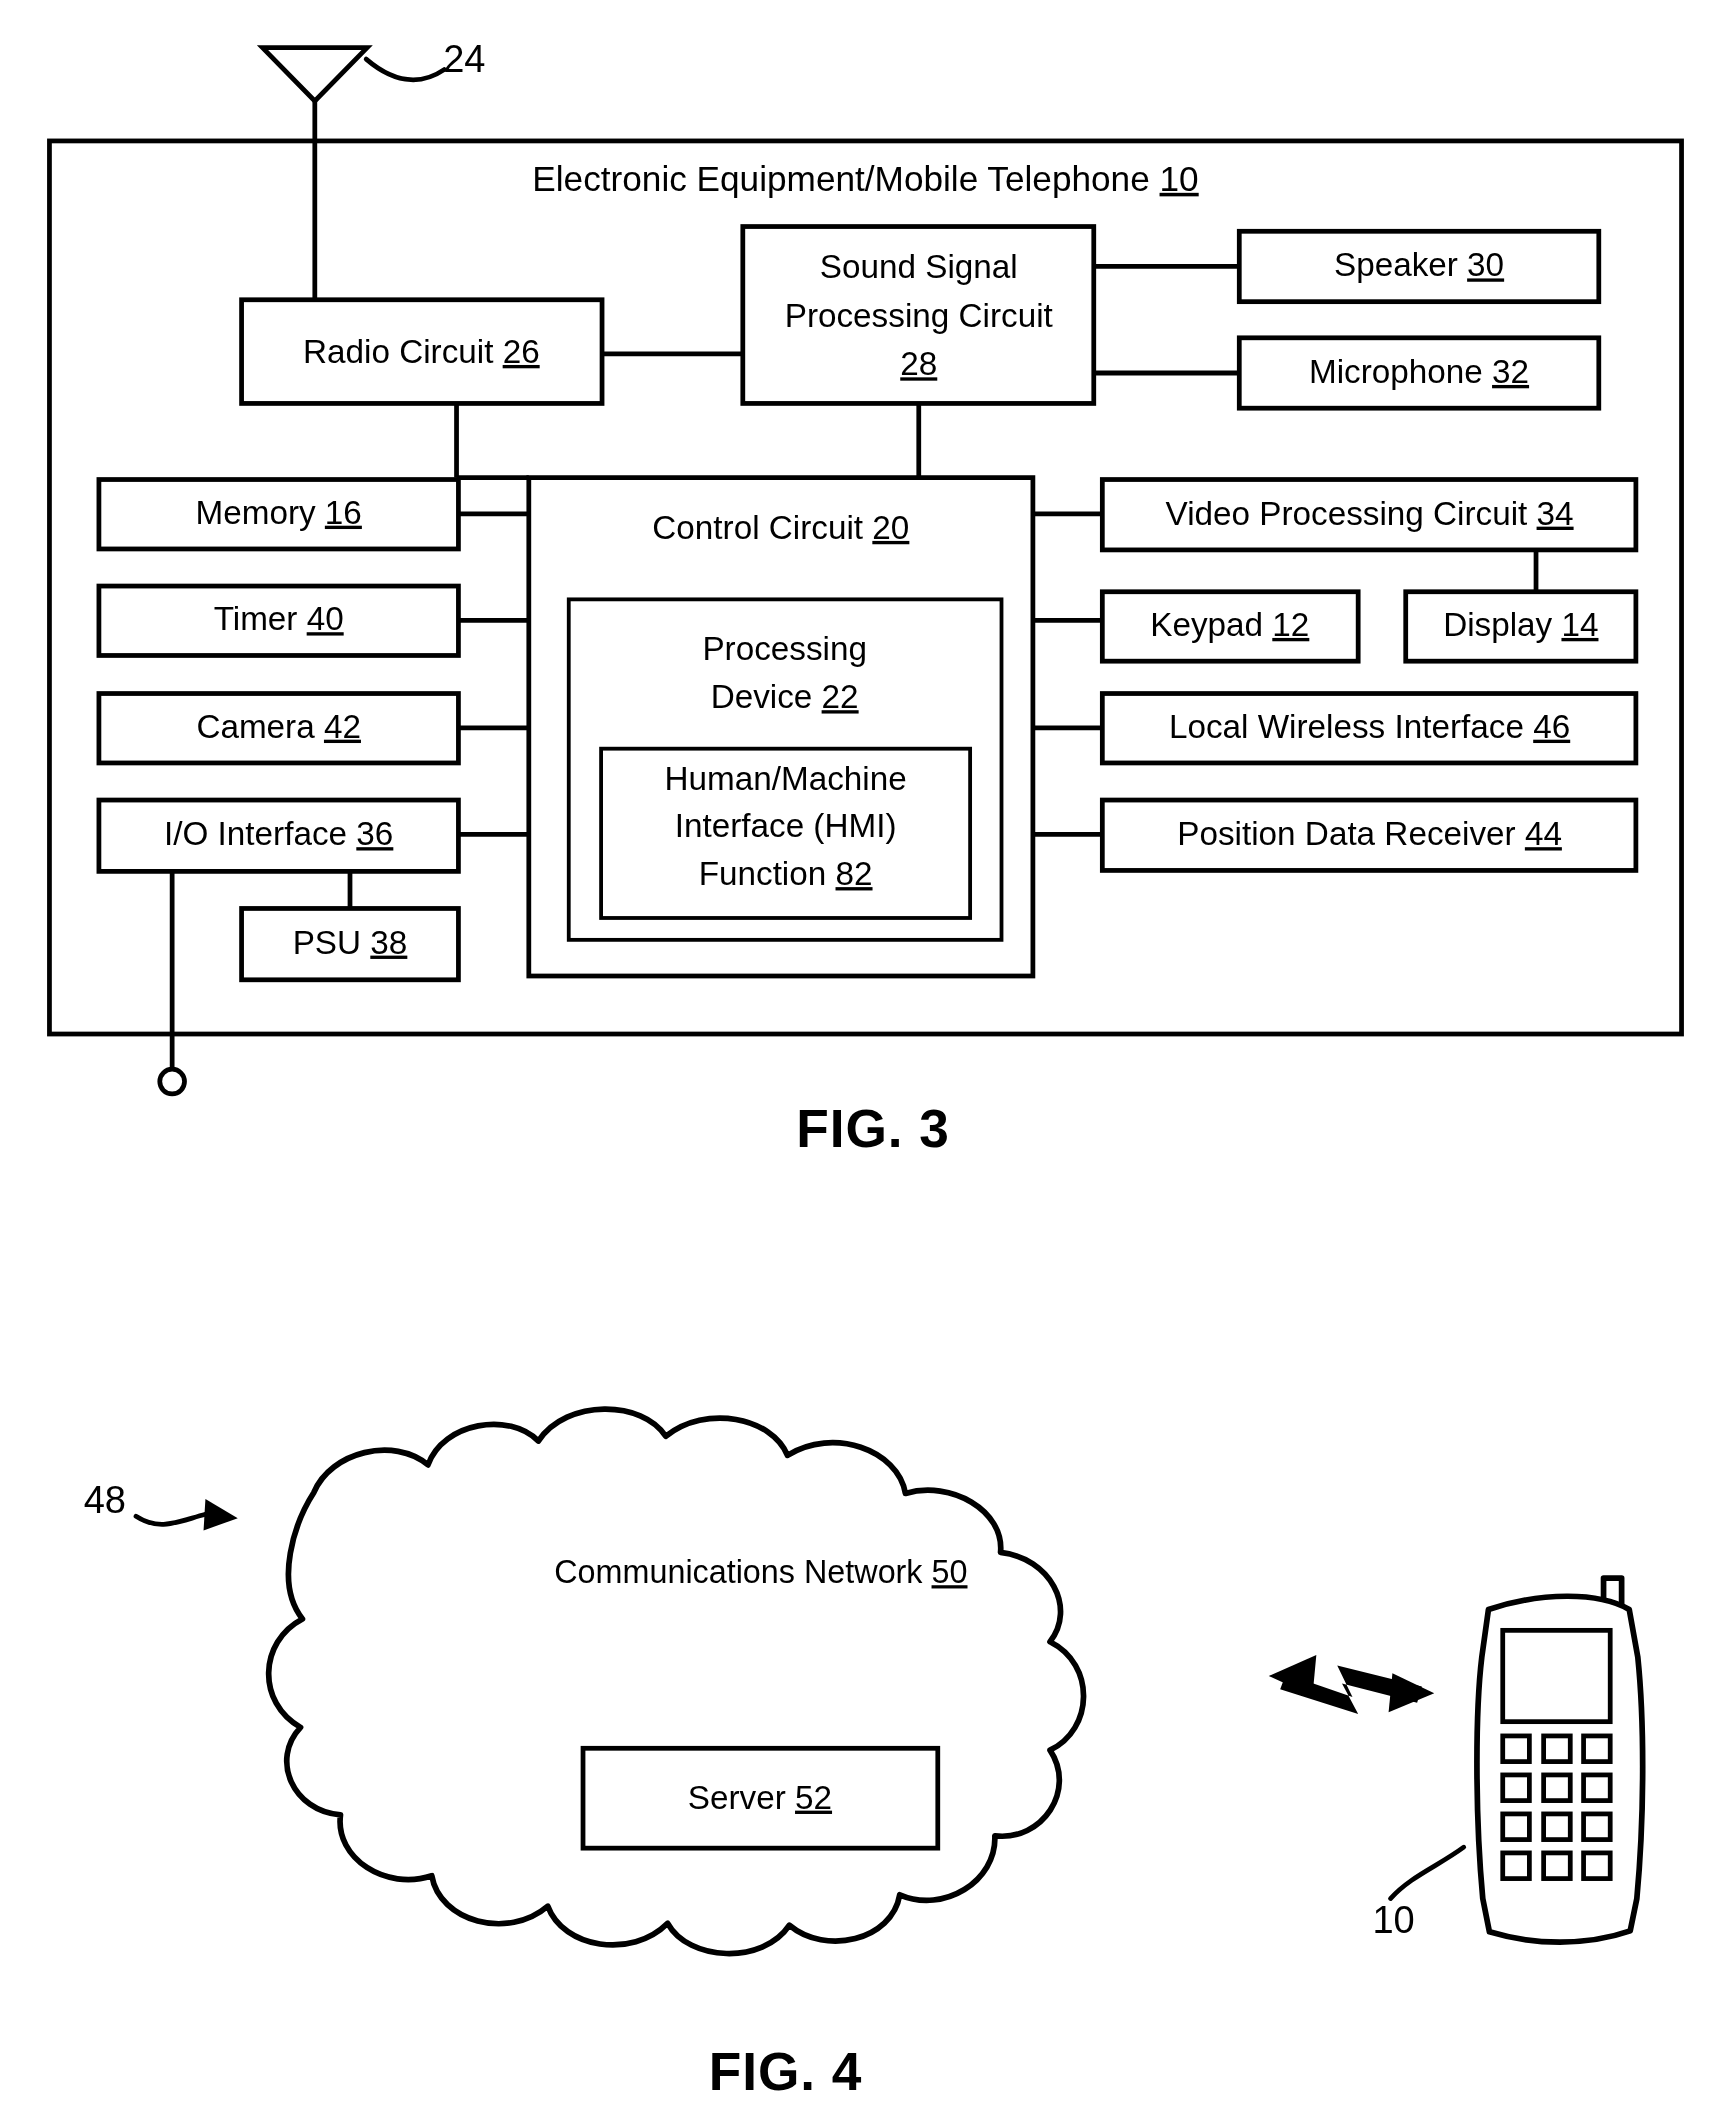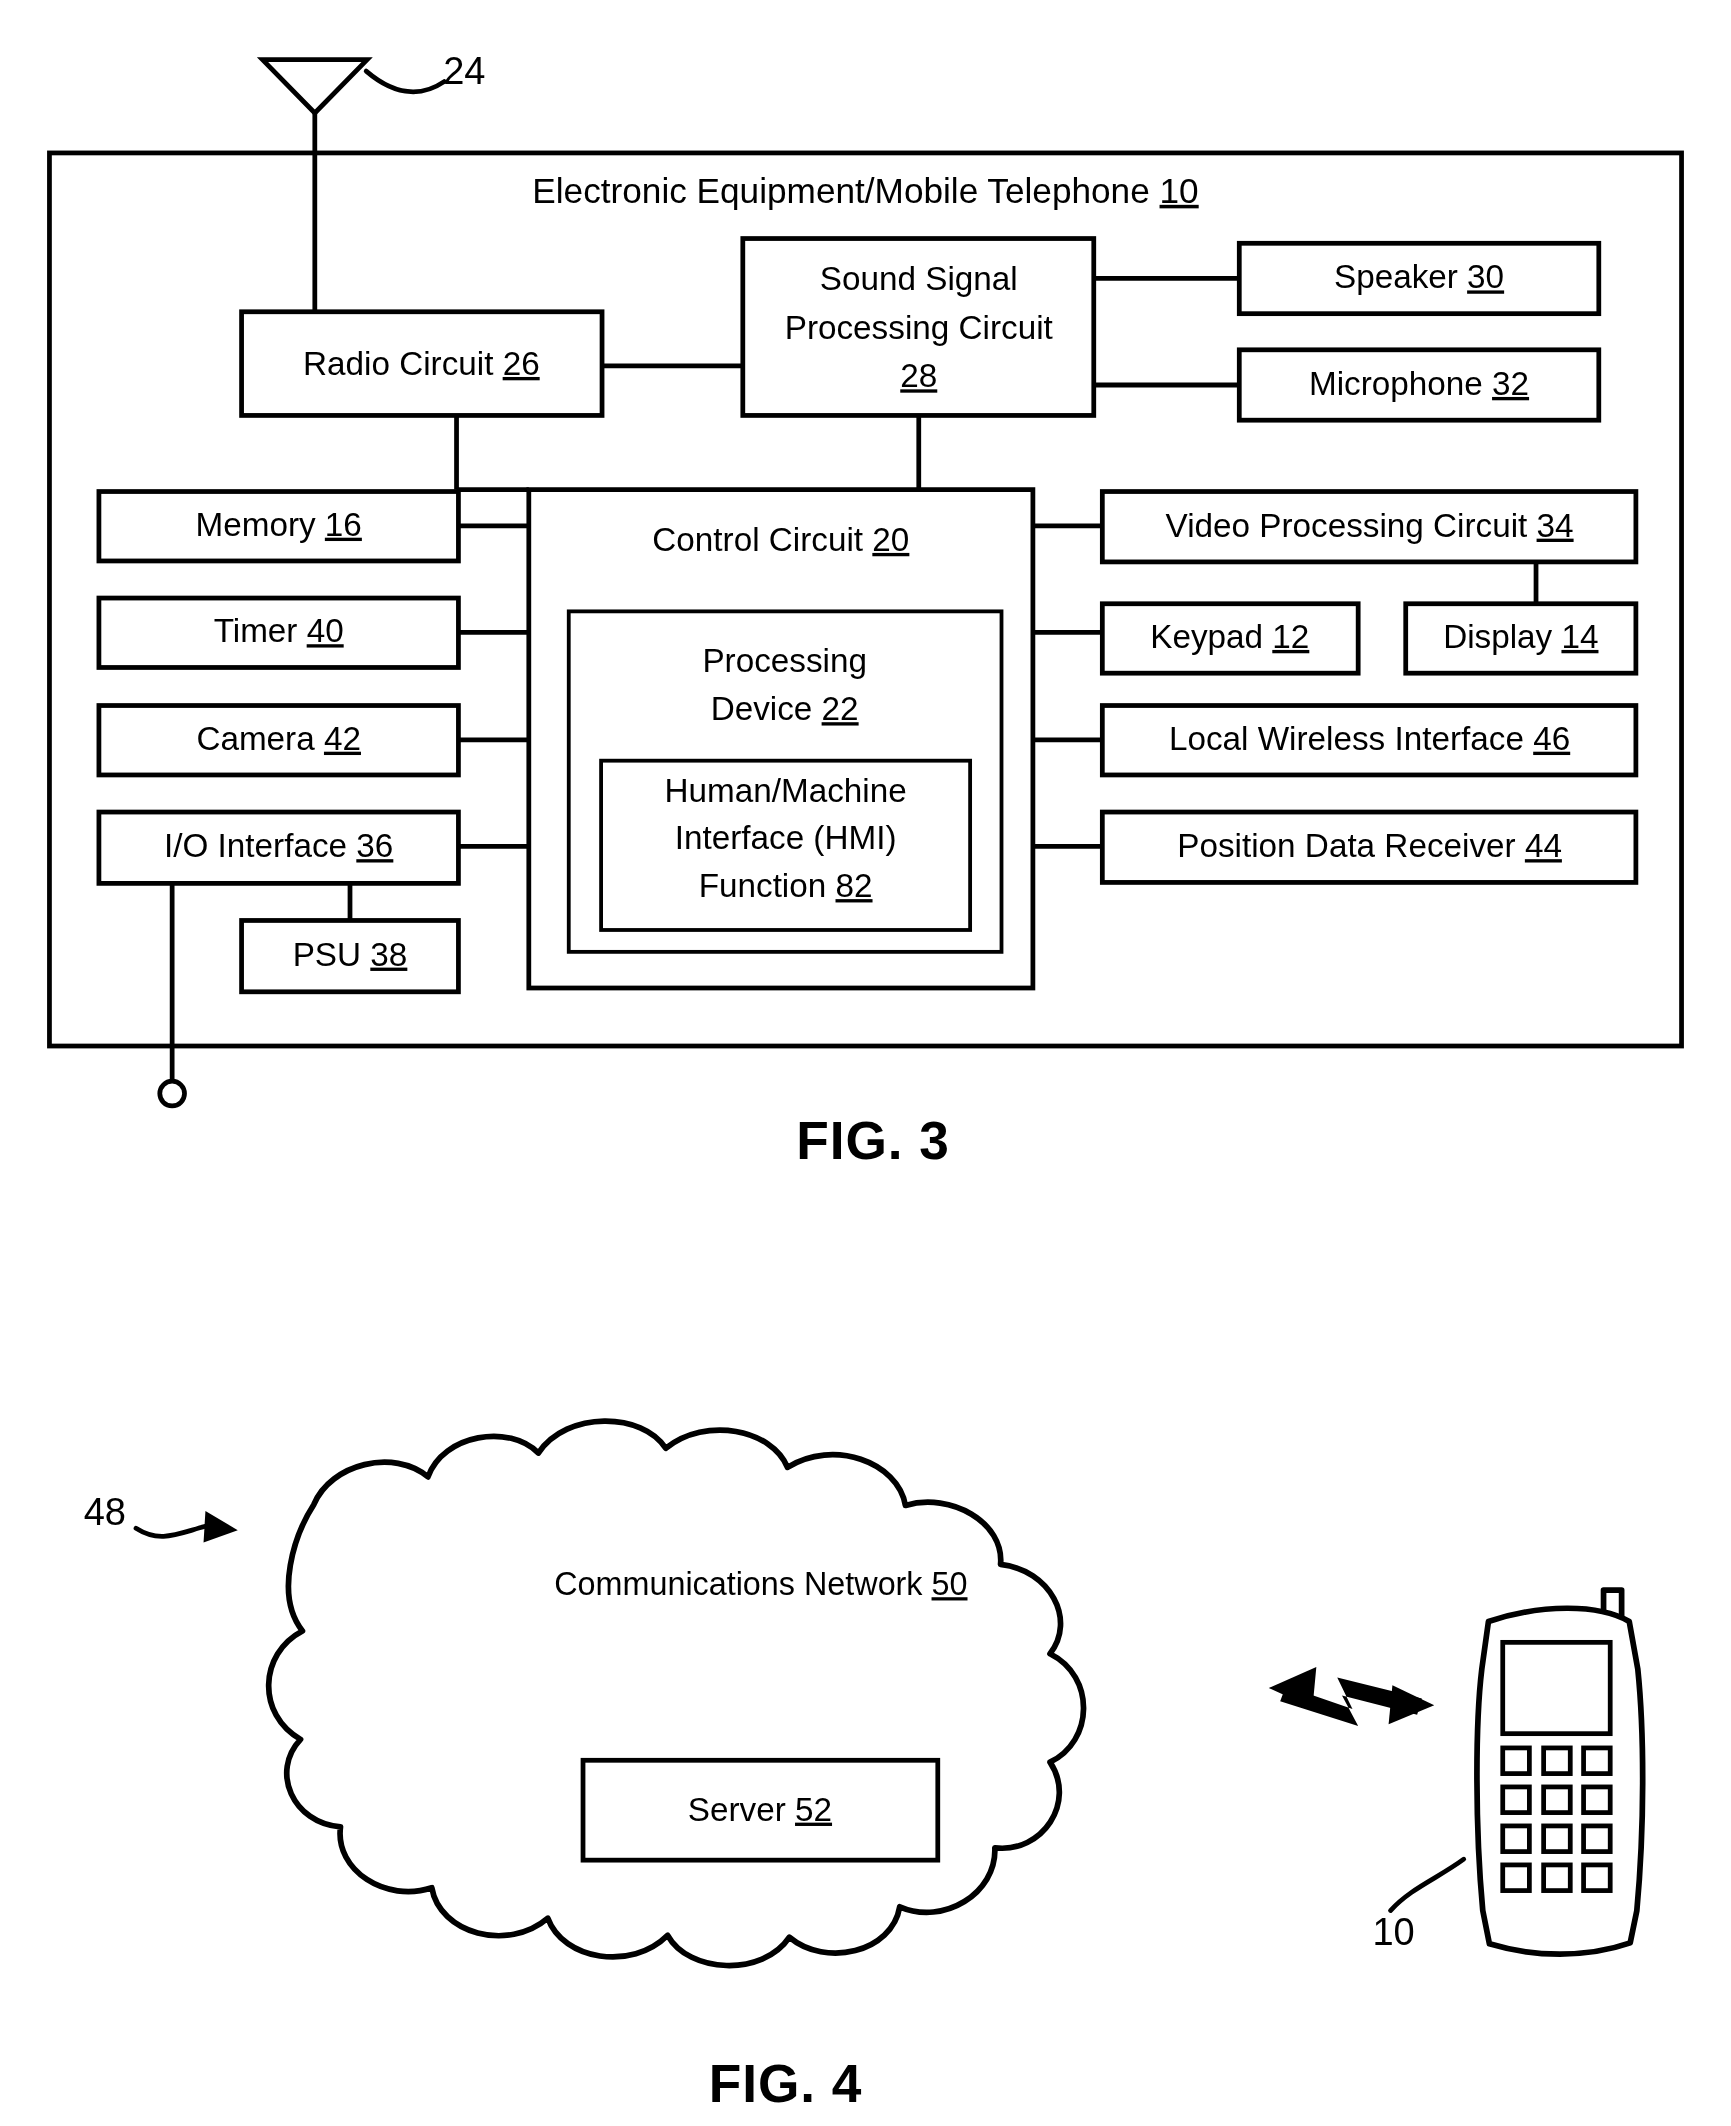--- a/index.html
+++ b/index.html
@@ -11,21 +11,21 @@
     width: 1731px;
     height: 2127px;
     font-family: "Liberation Sans", sans-serif;
     color: #000000;
     position: relative;
     overflow: hidden;
   }
   #sheet {
     position: absolute;
     left: 0;
-    top: 12px;
+    top: 0;
     width: 1731px;
     height: 1498px;
   }
   svg { display: block; }
   .bx {
     fill: #ffffff;
     stroke: #000000;
     stroke-width: 5;
   }
   .bx-outer {

